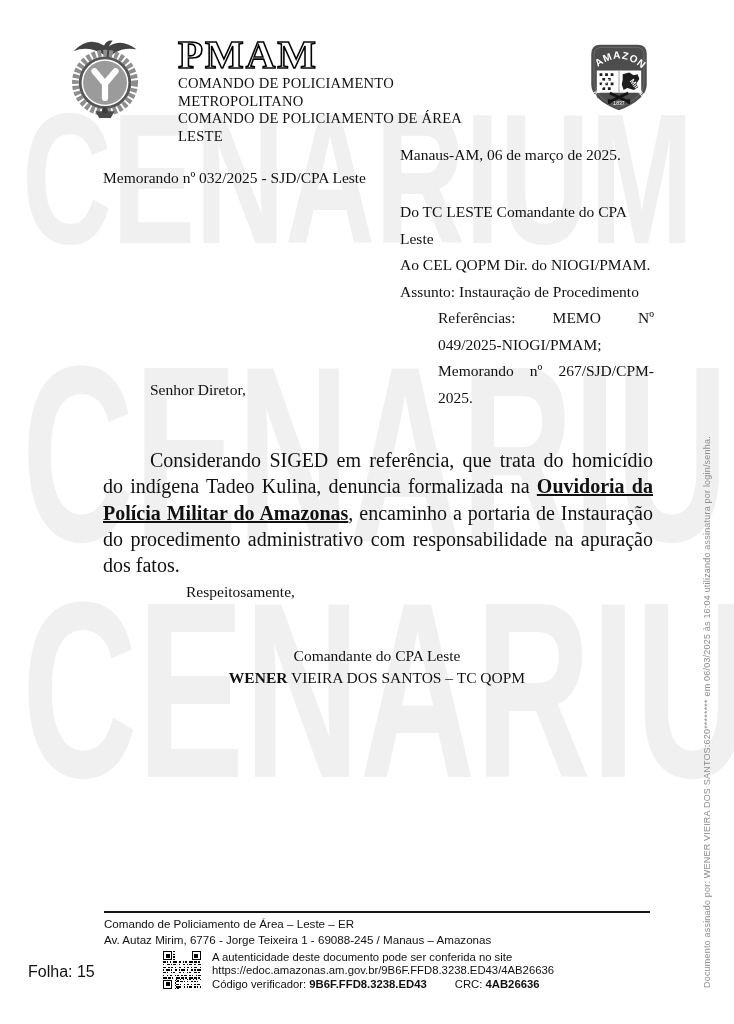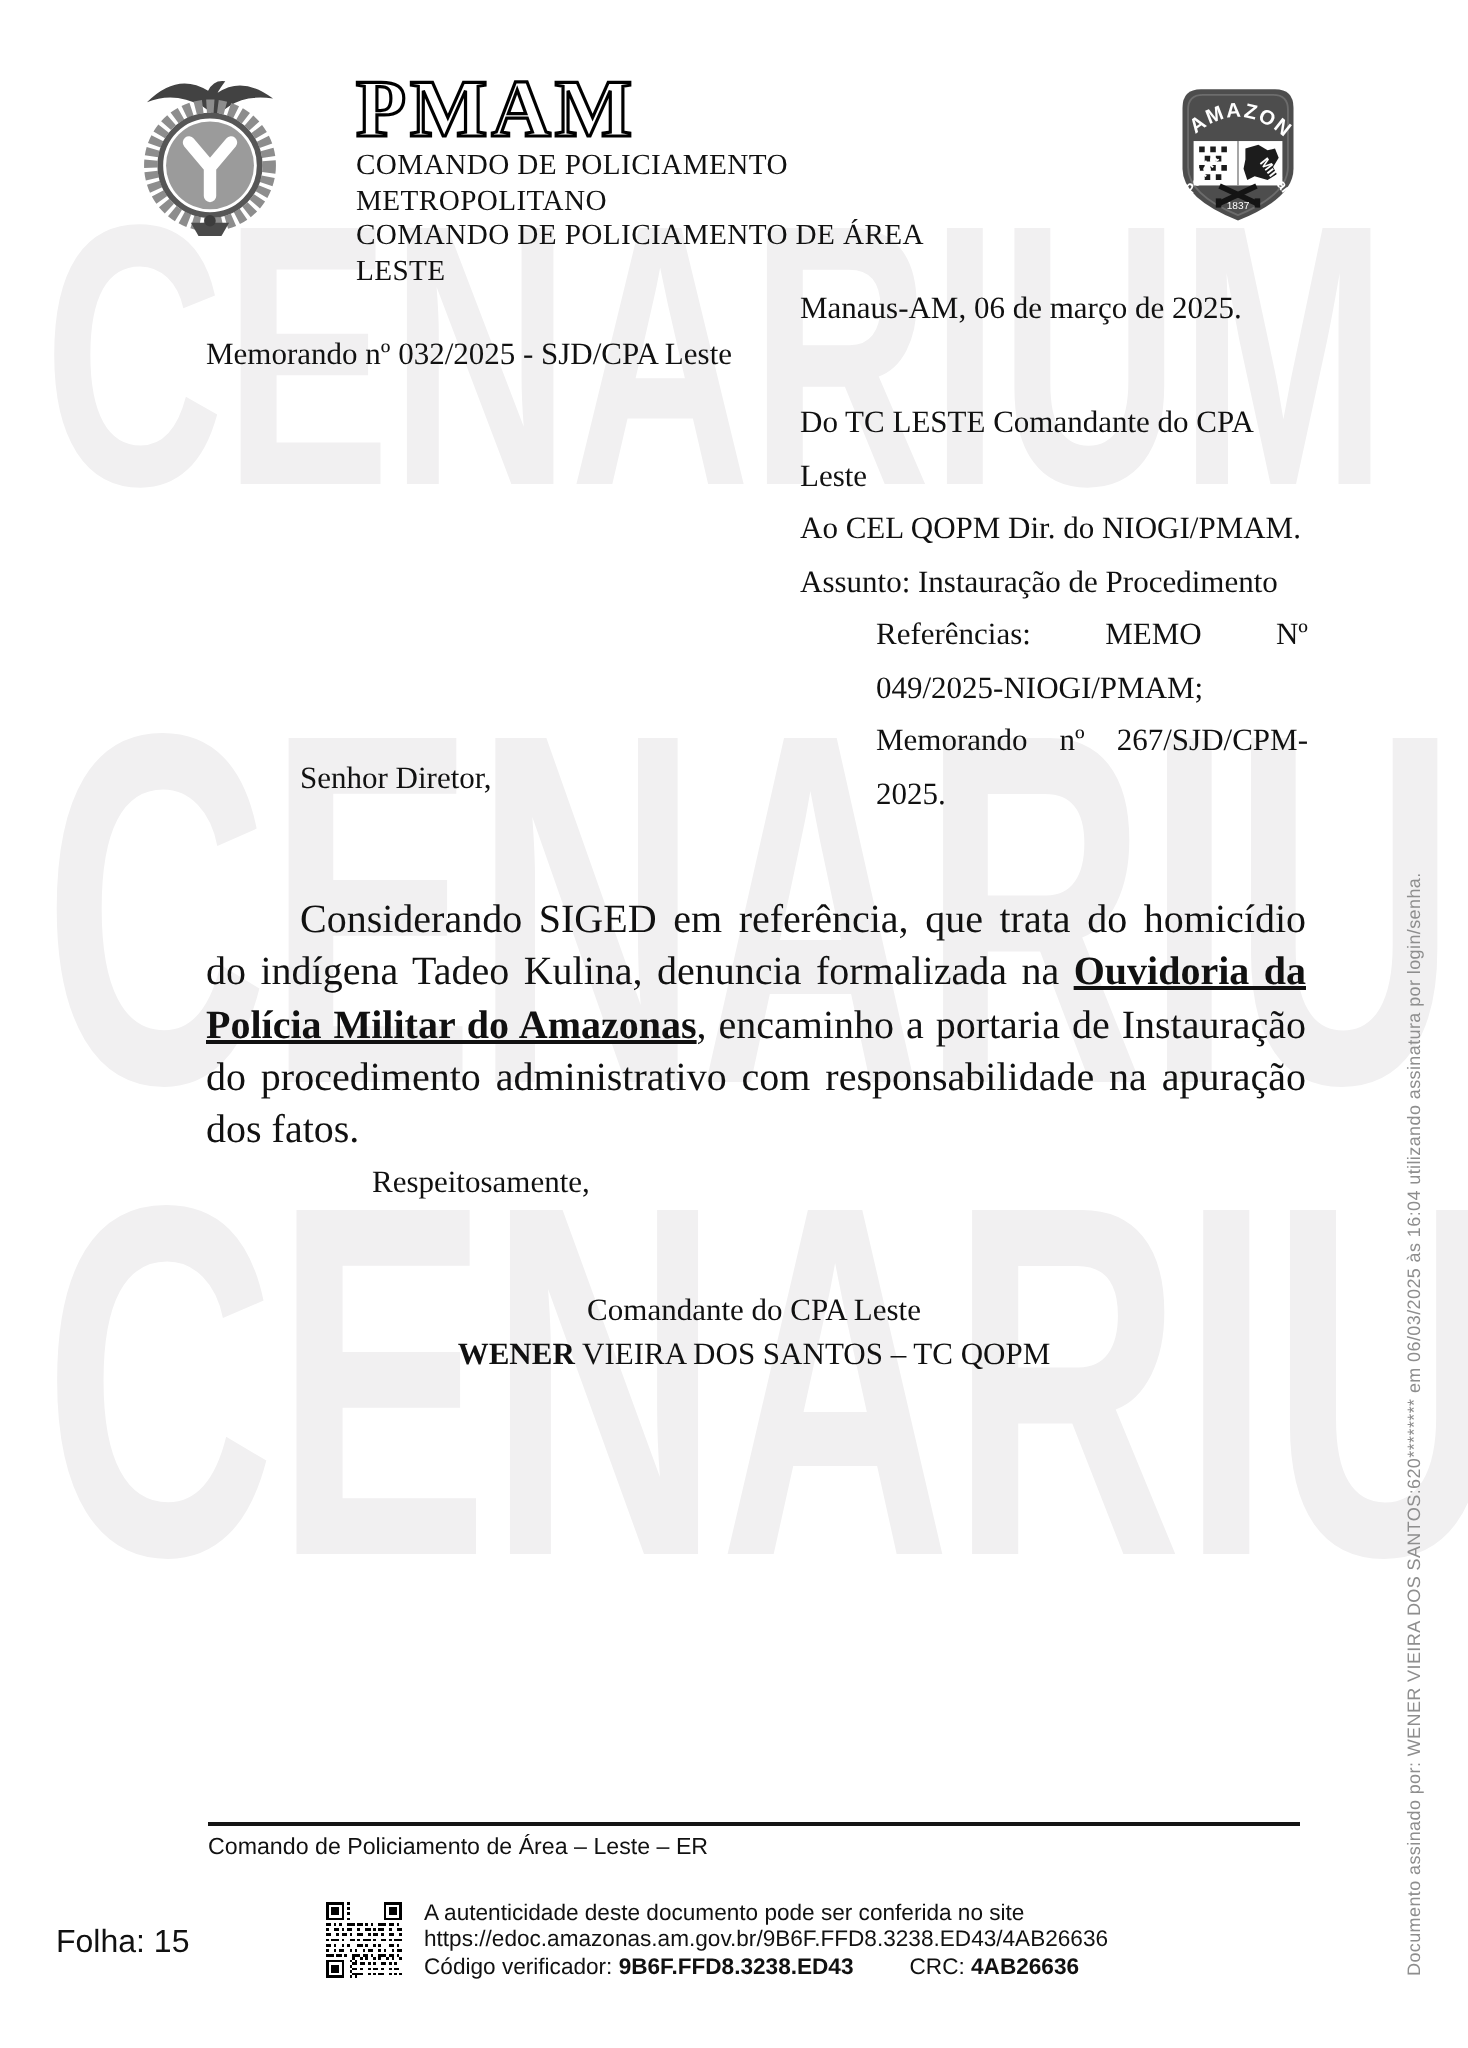--- a/index.html
+++ b/index.html
@@ -113,20 +113,21 @@
   <div class="closing">Respeitosamente,</div>
 
   <div class="signature">
     <div>Comandante do CPA Leste</div>
     <div><b>WENER</b><span> VIEIRA DOS SANTOS – TC QOPM</span></div>
   </div>
 
   <div class="footer-rule"></div>
   <div class="footer-center">
     <div>Comando de Policiamento de Área – Leste – ER</div>
+    <div>Av. Autaz Mirim, 6776 - Jorge Teixeira 1 - 69088-245 / Manaus – Amazonas</div>
   </div>
 
   <div class="auth-block">
     <svg class="qr" viewBox="0 0 29 29" shape-rendering="crispEdges">
       <rect width="29" height="29" fill="#fff"></rect>
       <g fill="#000">
         <path d="M0 0h7v7H0z"></path>
           <path d="M22 0h7v7h-7z"></path>
           <path d="M0 22h7v7H0z"></path>
       </g>

